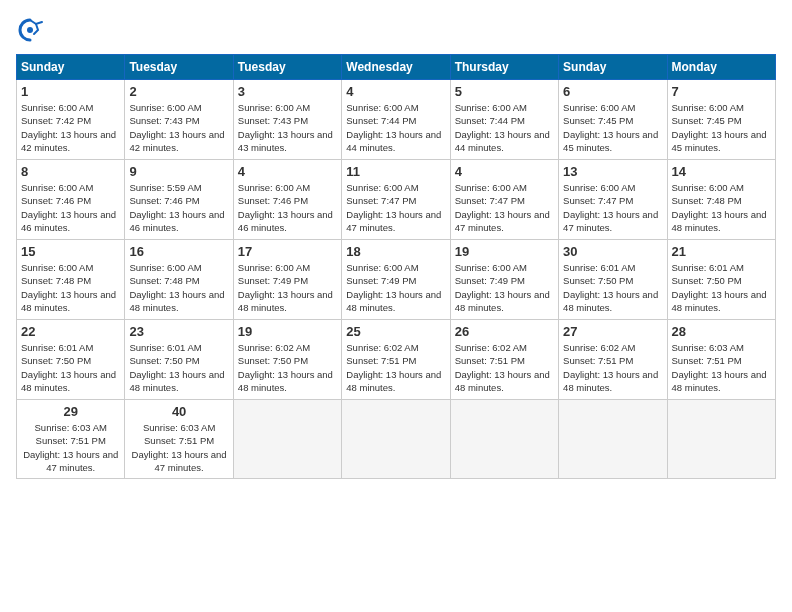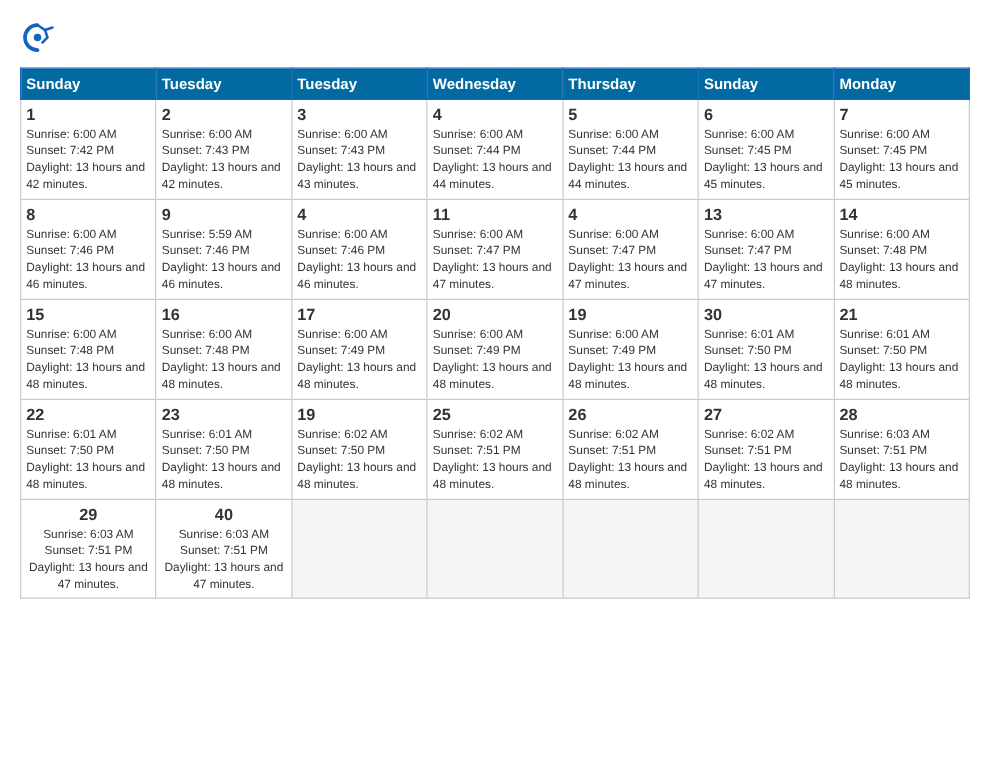--- a/index.html
+++ b/index.html
@@ -203,21 +203,21 @@
       </td>
           <td>
         <span class="day-num">16</span>
         <span class="day-info">Sunrise: 6:00 AM<br>Sunset: 7:48 PM<br>Daylight: 13 hours and 48 minutes.</span>
       </td>
           <td>
         <span class="day-num">17</span>
         <span class="day-info">Sunrise: 6:00 AM<br>Sunset: 7:49 PM<br>Daylight: 13 hours and 48 minutes.</span>
       </td>
           <td>
-        <span class="day-num">20</span>
+        <span class="day-num">18</span>
         <span class="day-info">Sunrise: 6:00 AM<br>Sunset: 7:49 PM<br>Daylight: 13 hours and 48 minutes.</span>
       </td>
           <td>
         <span class="day-num">19</span>
         <span class="day-info">Sunrise: 6:00 AM<br>Sunset: 7:49 PM<br>Daylight: 13 hours and 48 minutes.</span>
       </td>
           <td>
         <span class="day-num">30</span>
         <span class="day-info">Sunrise: 6:01 AM<br>Sunset: 7:50 PM<br>Daylight: 13 hours and 48 minutes.</span>
       </td>

